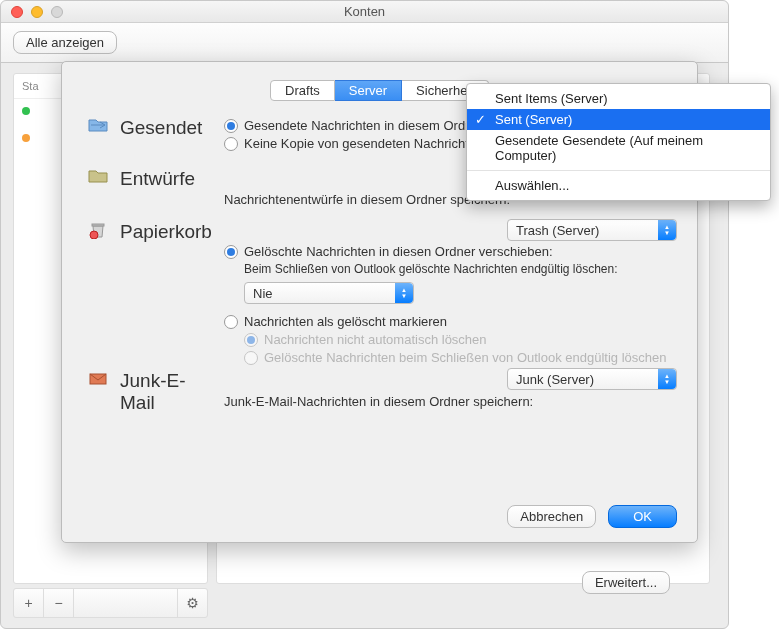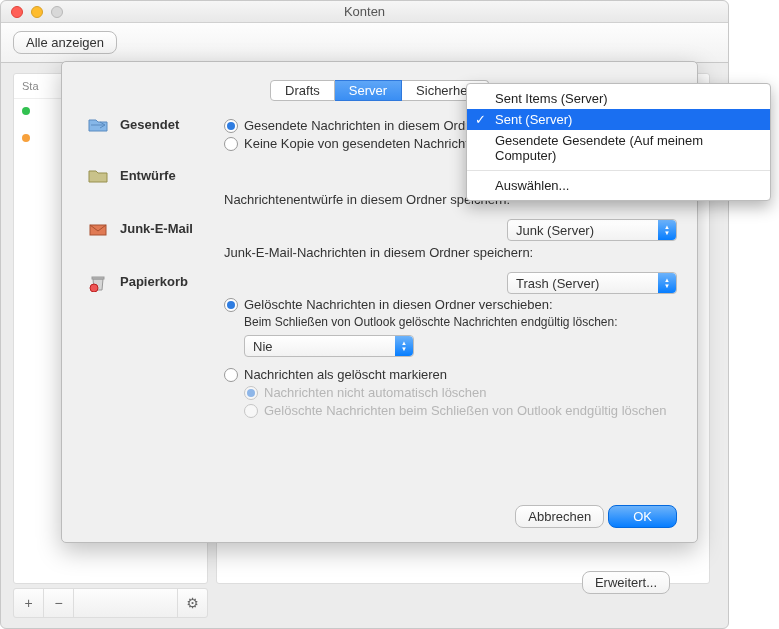--- a/index.html
+++ b/index.html
@@ -28,36 +28,36 @@
 
   .sheet { position:absolute; left:60px; right:30px; top:60px; height:482px; background:#f0f0f0; border:1px solid #bbb; border-radius:5px; box-shadow:0 8px 24px rgba(0,0,0,.25); padding:18px 20px 16px 20px; z-index:20;}
   .tabs { display:flex; justify-content:center; margin-bottom:14px;}
   .tab { background:#fff; border:1px solid #bcbcbc; padding:2px 14px; font-size:13px; color:#333; cursor:pointer; }
   .tab:first-child{border-radius:4px 0 0 4px;}
   .tab:last-child{border-radius:0 4px 4px 0;}
   .tab.active{background:linear-gradient(#5ea6f7,#3a8ef3); color:#fff; border-color:#2f78dc;}
   .tab + .tab { border-left:none;}
   .section { display:flex; align-items:flex-start; gap:12px; margin-bottom:12px; padding-left:6px;}
   .section-icon { width:20px; flex:none; margin-top:2px;}
-  .section-title { font-weight:700; color:#333; font-size:13px; width:92px; flex:none; padding-top:2px;}
+  .section-title { font-weight:400; color:#333; font-size:19px; width:92px; flex:none; padding-top:2px;}
   .section-body { flex:1; font-size:13px; color:#333; }
   .radio-row { display:flex; align-items:center; gap:6px; margin:3px 0; }
   .radio { width:14px; height:14px; border-radius:50%; border:1px solid #999; background:#fff; flex:none; display:flex; align-items:center; justify-content:center;}
   .radio.selected::after{content:""; width:8px; height:8px; border-radius:50%; background:#2f7de1;}
   .radio.disabled{opacity:.5;}
   .label-disabled{color:#b6b6b6;}
   .select { background:linear-gradient(#fff,#f2f2f2); border:1px solid #bcbcbc; border-radius:4px; height:22px; display:inline-flex; align-items:center; padding:0 6px 0 8px; position:relative; min-width:170px;}
   .select .arrows{ position:absolute; right:0; top:0; bottom:0; width:18px; background:linear-gradient(#6db3fa,#067dff); border-radius:0 4px 4px 0; display:flex; flex-direction:column; align-items:center; justify-content:center;}
   .select .arrows::before{content:"▲"; color:#fff; font-size:6px;}
   .select .arrows::after{content:"▼"; color:#fff; font-size:6px;}
   .select-small{min-width:170px;}
   .select-row { display:flex; align-items:center; gap:10px;}
   .desc { font-size:13px; color:#333; margin:4px 0 0 0;}
   .desc-sub { font-size:12px; color:#333; margin-top:2px;}
-  .sheet-footer { position:absolute; bottom:14px; right:20px; display:flex; gap:4px;}
+  .sheet-footer { position:absolute; bottom:14px; right:20px; display:flex; gap:12px;}
 
   .menu { position:absolute; left:465px; top:82px; width:305px; background:#fff; border:1px solid #bcbcbc; border-radius:4px; box-shadow:0 6px 16px rgba(0,0,0,.3); z-index:40; padding:4px 0; font-size:13px;}
   .menu-item { padding:3px 16px 3px 28px; position:relative; cursor:pointer;}
   .menu-item.selected { background:#1a6ff1; color:#fff;}
   .menu-item.selected::before{content:"✓"; position:absolute; left:8px;}
   .menu-sep { height:1px; background:#e2e2e2; margin:4px 0;}
 
   svg { display:block; }
 </style>
 </head>
@@ -136,80 +136,80 @@
           <div style="flex:1"></div>
           <div class="select">
             <span>Drafts (Server)</span>
             <div class="arrows"></div>
           </div>
         </div>
         <div class="desc">Nachrichtenentwürfe in diesem Ordner speichern:</div>
       </div>
     </div>
 
+    <div class="section" style="margin-bottom:0;">
+      <div class="section-icon">
+        <svg width="20" height="18">
+            <path d="M5 5 L15 5 L14 16 L6 16 Z" fill="#d6d6d6" stroke="#999"></path>
+            <rect x="4" y="3" width="12" height="2" fill="#bbb" stroke="#999"></rect>
+            <circle cx="6" cy="14" r="4" fill="#e55" stroke="#b22"></circle>
+          </svg>
+      </div>
+      <div class="section-title">Papierkorb</div>
+      <div class="section-body">
+        <div class="select-row">
+          <div style="flex:1"></div>
+          <div class="select">
+            <span>Trash (Server)</span>
+            <div class="arrows"></div>
+          </div>
+        </div>
+        <div class="radio-row">
+          <div class="radio selected"></div>
+          <span>Gelöschte Nachrichten in diesen Ordner verschieben:</span>
+        </div>
+        <div class="desc-sub" style="margin-left:20px">Beim Schließen von Outlook gelöschte Nachrichten endgültig löschen:</div>
+        <div style="margin:6px 0 10px 20px">
+          <div class="select select-small">
+            <span>Nie</span>
+            <div class="arrows"></div>
+          </div>
+        </div>
+        <div class="radio-row">
+          <div class="radio"></div>
+          <span>Nachrichten als gelöscht markieren</span>
+        </div>
+        <div class="radio-row" style="margin-left:20px;">
+          <div class="radio disabled selected"></div>
+          <span class="label-disabled">Nachrichten nicht automatisch löschen</span>
+        </div>
+        <div class="radio-row" style="margin-left:20px;">
+          <div class="radio disabled"></div>
+          <span class="label-disabled">Gelöschte Nachrichten beim Schließen von Outlook endgültig löschen</span>
+        </div>
+      </div>
+    </div>
+
     <div class="section">
       <div class="section-icon">
         <svg width="20" height="16">
             <rect x="2" y="4" width="16" height="10" fill="#e07a54" stroke="#a85030"></rect>
             <path d="M2 4 L10 10 L18 4" stroke="#a85030" fill="none"></path>
           </svg>
       </div>
       <div class="section-title">Junk-E-Mail</div>
       <div class="section-body">
         <div class="select-row">
           <div style="flex:1"></div>
           <div class="select">
             <span>Junk (Server)</span>
             <div class="arrows"></div>
           </div>
         </div>
         <div class="desc">Junk-E-Mail-Nachrichten in diesem Ordner speichern:</div>
-      </div>
-    </div>
-
-    <div class="section" style="margin-bottom:0;">
-      <div class="section-icon">
-        <svg width="20" height="18">
-            <path d="M5 5 L15 5 L14 16 L6 16 Z" fill="#d6d6d6" stroke="#999"></path>
-            <rect x="4" y="3" width="12" height="2" fill="#bbb" stroke="#999"></rect>
-            <circle cx="6" cy="14" r="4" fill="#e55" stroke="#b22"></circle>
-          </svg>
-      </div>
-      <div class="section-title">Papierkorb</div>
-      <div class="section-body">
-        <div class="select-row">
-          <div style="flex:1"></div>
-          <div class="select">
-            <span>Trash (Server)</span>
-            <div class="arrows"></div>
-          </div>
-        </div>
-        <div class="radio-row">
-          <div class="radio selected"></div>
-          <span>Gelöschte Nachrichten in diesen Ordner verschieben:</span>
-        </div>
-        <div class="desc-sub" style="margin-left:20px">Beim Schließen von Outlook gelöschte Nachrichten endgültig löschen:</div>
-        <div style="margin:6px 0 10px 20px">
-          <div class="select select-small">
-            <span>Nie</span>
-            <div class="arrows"></div>
-          </div>
-        </div>
-        <div class="radio-row">
-          <div class="radio"></div>
-          <span>Nachrichten als gelöscht markieren</span>
-        </div>
-        <div class="radio-row" style="margin-left:20px;">
-          <div class="radio disabled selected"></div>
-          <span class="label-disabled">Nachrichten nicht automatisch löschen</span>
-        </div>
-        <div class="radio-row" style="margin-left:20px;">
-          <div class="radio disabled"></div>
-          <span class="label-disabled">Gelöschte Nachrichten beim Schließen von Outlook endgültig löschen</span>
-        </div>
       </div>
     </div>
 
     <div class="sheet-footer">
       <button class="btn">Abbrechen</button>
       <button class="btn btn-blue">OK</button>
     </div>
   </div>
 
   <div class="menu">

